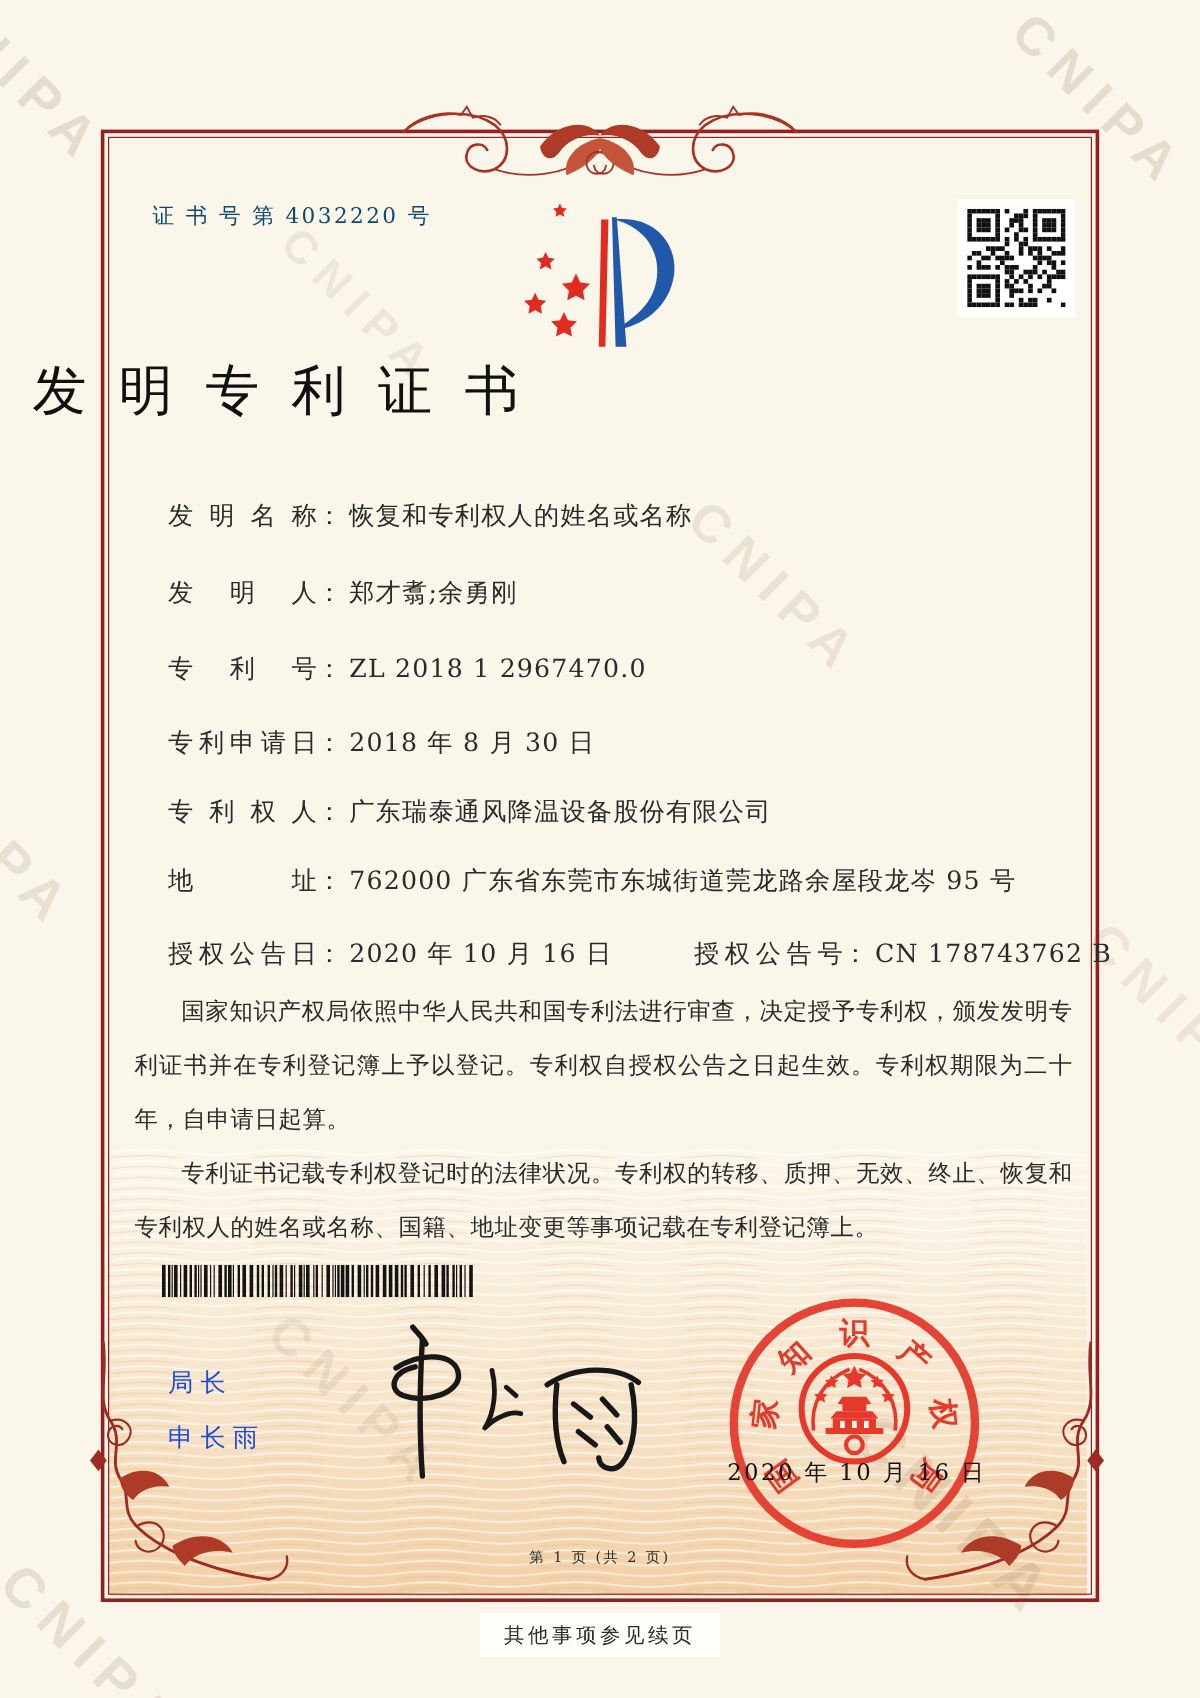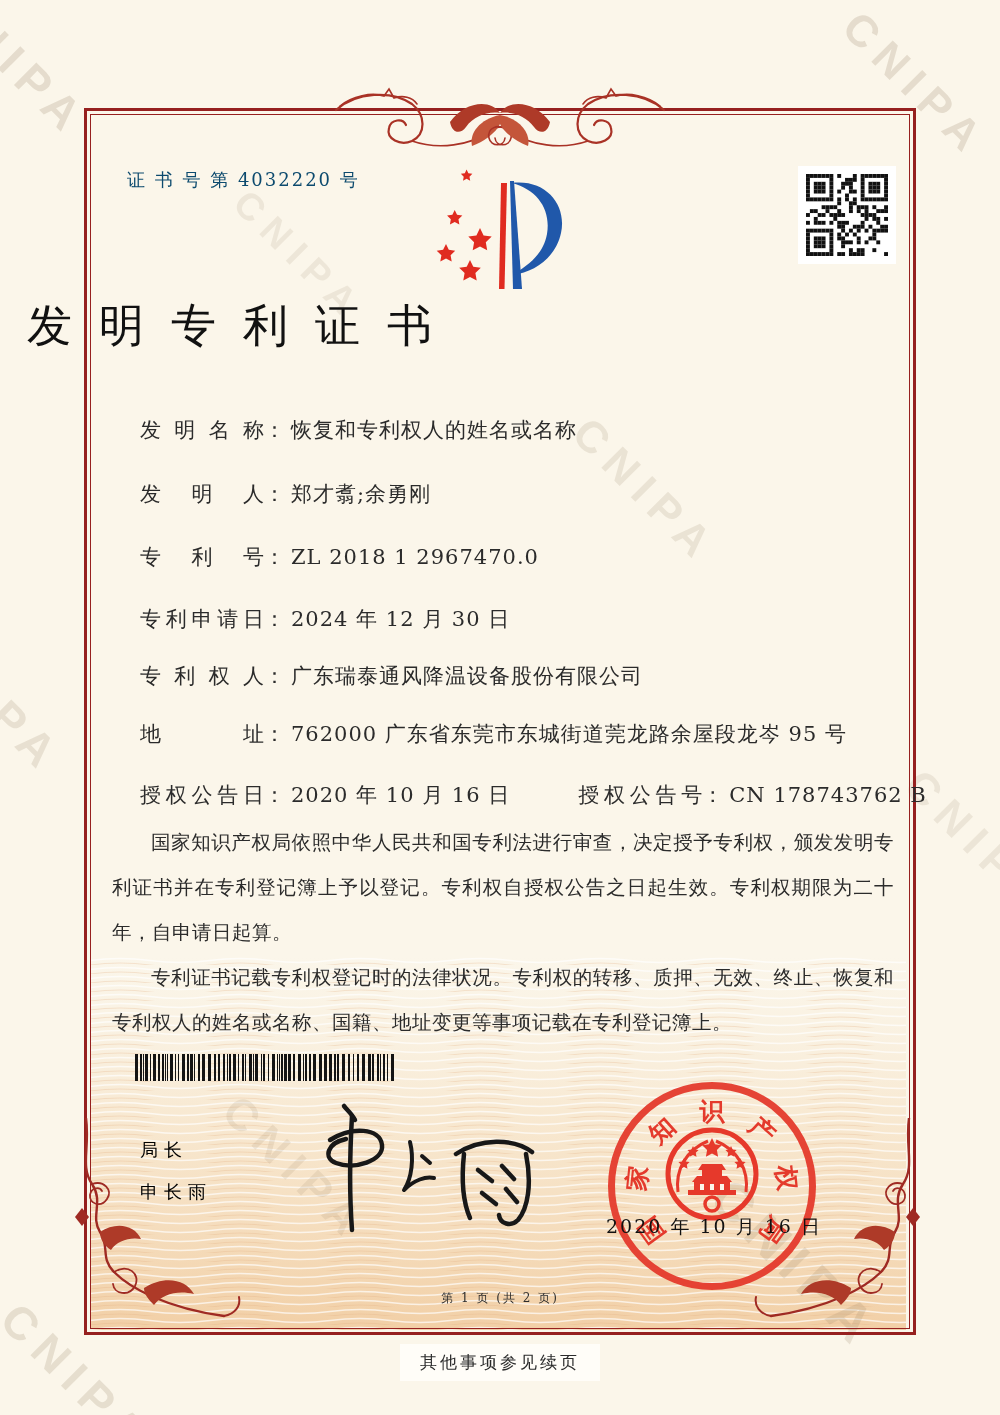--- a/index.html
+++ b/index.html
@@ -35,21 +35,21 @@
   .fvalue{letter-spacing:1px;}
   .pair2{margin-left:68px;}
   
   .paras{position:absolute;left:112px;top:820px;width:782px;z-index:3;}
   .paras p{margin:0;font-size:19.5px;line-height:45px;text-indent:2em;
     letter-spacing:0.5px;text-align:justify;}
   
   .barcode{position:absolute;left:135px;top:1054px;width:268px;height:27px;z-index:3;}
   
   .signer{position:absolute;left:140px;top:1138px;z-index:3;
-    font-family:"Liberation Sans","DejaVu Sans",sans-serif;font-size:18px;color:#000000;letter-spacing:6px;}
+    font-family:"Liberation Sans","DejaVu Sans",sans-serif;font-size:21px;color:#1d4ed8;letter-spacing:6px;}
   .signer div{margin-bottom:18px;}
   .signature{position:absolute;left:292px;top:1098px;z-index:4;}
   
   .seal{position:absolute;left:608px;top:1082px;width:208px;height:208px;z-index:4;}
   .seal .ring{position:absolute;inset:0;border:7px solid #e43a2c;border-radius:50%;opacity:.95;}
   .seal-arc span{position:absolute;left:104px;top:104px;font-size:25px;font-weight:bold;
     color:#e43a2c;}
   .seal .emblem{position:absolute;left:56px;top:44px;}
   .seal-date{position:absolute;left:606px;top:1214px;width:212px;text-align:center;
     font-size:19px;color:#111;letter-spacing:2px;z-index:5;white-space:nowrap;}
@@ -407,21 +407,21 @@
         <span>号</span>
       </span><span class="colon">：</span><span class="fvalue">ZL 2018 1 2967470.0</span>
   </div>
   <div class="field-row" style="top:604px;">
     <span class="flabel">
         <span>专</span>
         <span>利</span>
         <span>申</span>
         <span>请</span>
         <span>日</span>
-      </span><span class="colon">：</span><span class="fvalue">2024 年 12 月 30 日</span>
+      </span><span class="colon">：</span><span class="fvalue">2018 年 8 月 30 日</span>
   </div>
   <div class="field-row" style="top:661px;">
     <span class="flabel">
         <span>专</span>
         <span>利</span>
         <span>权</span>
         <span>人</span>
       </span><span class="colon">：</span><span class="fvalue">广东瑞泰通风降温设备股份有限公司</span>
   </div>
   <div class="field-row" style="top:719px;">

